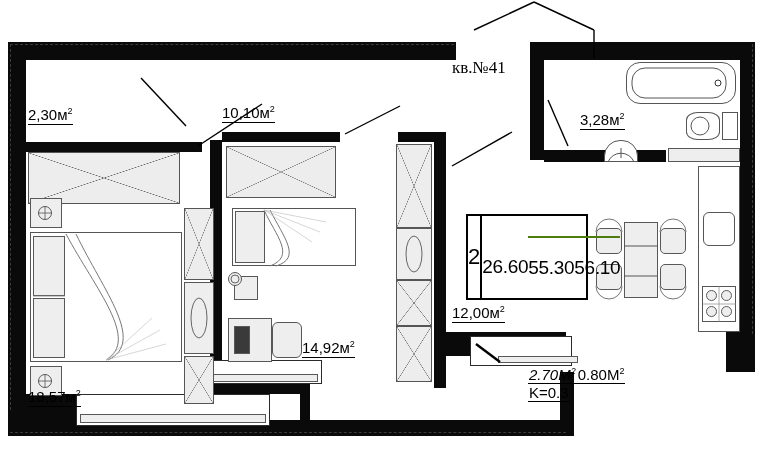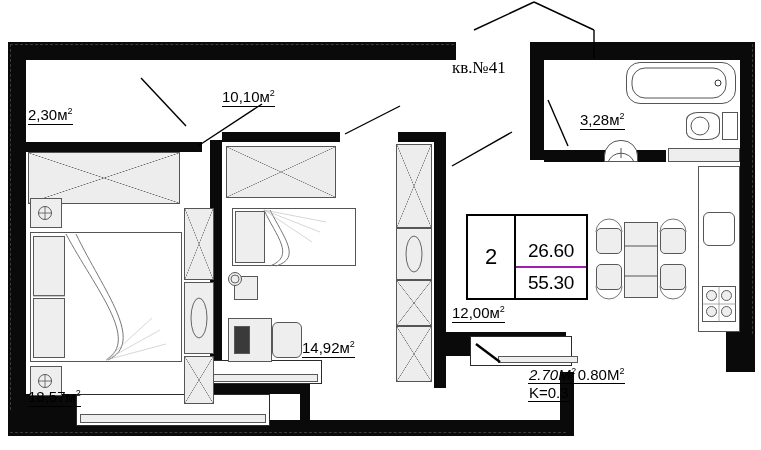--- a/index.html
+++ b/index.html
@@ -34,24 +34,24 @@
   .balc-row{display:flex;align-items:flex-start;}
   .balc-a{border-bottom:1.6px solid #000;padding:0 1px;font-style:italic;}
   .balc-b{border-bottom:1.6px solid #000;padding:0 1px;text-align:right;}
   .balc-k{border-bottom:1.6px solid #000;display:inline-block;padding:0 1px;text-align:center;}
   .balc-wrap sup{font-size:9px;vertical-align:super;}
 
   
   .spec{position:absolute;border:2px solid #000;background:#fff;display:flex;}
   .spec-rooms{width:46px;display:flex;align-items:center;justify-content:center;
               font-family:"Liberation Sans",sans-serif;font-size:22px;border-right:2px solid #000;}
-  .spec-vals{flex:1;display:flex;flex-direction:column;margin-top:20px;}
+  .spec-vals{flex:1;display:flex;flex-direction:row;margin-top:20px;}
   .spec-val{flex:1;display:flex;align-items:center;justify-content:center;
             font-family:"Liberation Sans",sans-serif;font-size:19px;letter-spacing:-.3px;}
-  .spec-val + .spec-val{border-top:2px solid #a21caf;}
+  .spec-val + .spec-val{border-top:2px solid #4d7c0f;}
 
   svg.ov{position:absolute;left:0;top:0;width:761px;height:450px;pointer-events:none;}
 </style>
 </head>
 <body>
 
 <div id="plan">
 
   <div class="wall" style="left:8px;   top:42px;  width:448px; height:18px;"></div>
   <div class="wall" style="left:530px; top:42px;  width:225px; height:18px;"></div>
@@ -211,21 +211,21 @@
       <path d="M660 286 a13 13 0 0 0 26 0"></path>
     </g>
   </svg>
 
   <div class="flatno" style="left:452px; top:58px;">кв.№41</div>
 
   <div class="area" style="left:28px; top:107px;">
     <span>2,30</span><span>м</span><sup>2</sup>
   </div>
 
-  <div class="area" style="left:222px; top:89px;">
+  <div class="area" style="left:222px; top:105px;">
     <span>10,10</span><span>м</span><sup>2</sup>
   </div>
 
   <div class="area" style="left:580px; top:112px;">
     <span>3,28</span><span>м</span><sup>2</sup>
   </div>
 
   <div class="area" style="left:28px; top:389px;">
     <span>18,57</span><span>м</span><sup>2</sup>
   </div>
@@ -244,16 +244,17 @@
       <span class="balc-b"><span>0.80</span><span>M</span><sup>2</sup></span>
     </div>
     <div><span class="balc-k">K=0.3</span></div>
   </div>
 
   <div class="spec" style="left:466px; top:214px; width:118px; height:82px;">
     <div class="spec-rooms">2</div>
     <div class="spec-vals">
       <div class="spec-val">26.60</div>
       <div class="spec-val">55.30</div>
+      <div class="spec-val">56.10</div>
     </div>
   </div>
 
 </div>
 
 </body></html>

